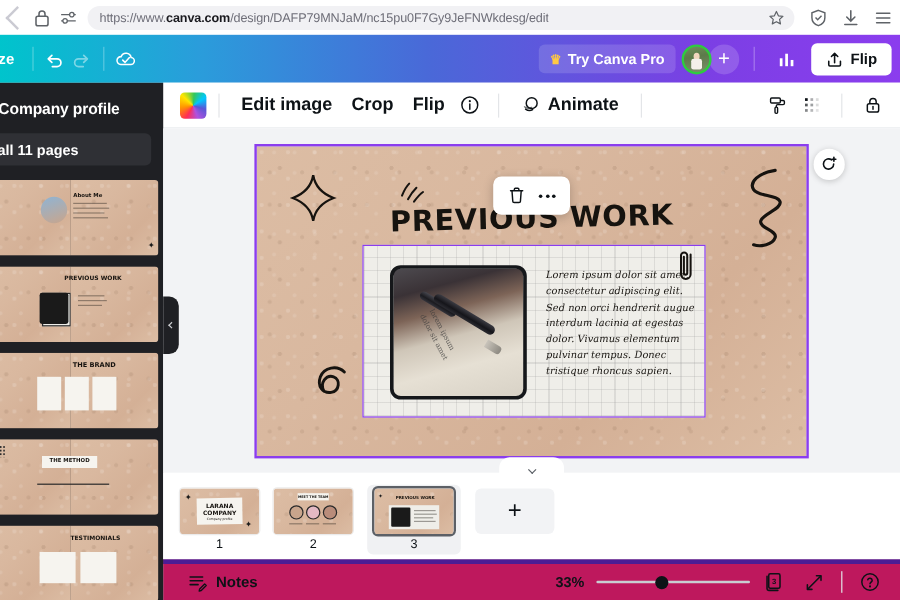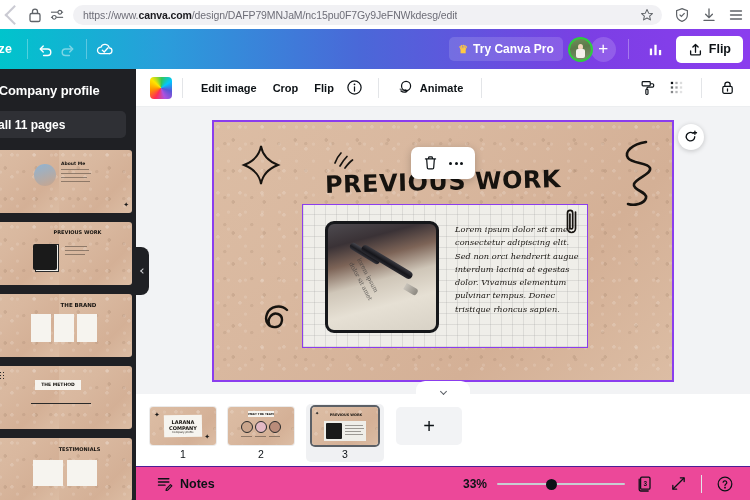--- a/index.html
+++ b/index.html
@@ -202,21 +202,21 @@
     flex: none;
   }
   .rainbow-sw {
     width: 22px; height: 22px; border-radius: 4px;
     background: conic-gradient(from 210deg,#ff2d55,#ff9500,#ffe600,#34c759,#00c7ff,#5856d6,#af52de,#ff2d55);
     flex: none;
     cursor: pointer;
   }
   .tb-div { width: 1px; height: 20px; background: #e3e5e8; margin: 0 10px; flex: none; }
   .tb-item {
-    font-size: 11px; font-weight: 700; color: #0d1216;
+    font-size: 15px; font-weight: 700; color: #0d1216;
     padding: 5px 8px; border-radius: 4px; cursor: pointer;
     display: flex; align-items: center; gap: 6px;
     white-space: nowrap;
   }
   .tb-ico-btn {
     width: 26px; height: 26px; display: flex;
     align-items: center; justify-content: center;
     border-radius: 4px; cursor: pointer;
   }
   .tb-right { margin-left: auto; display: flex; align-items: center; gap: 2px; }
@@ -398,22 +398,22 @@
     position: absolute; left: 0; right: 0;
     text-align: center;
     font-family: "DejaVu Sans", sans-serif;
     font-weight: 700; color: #16130f;
   }
   .mini-line { position: absolute; background: rgba(40,35,30,.42); height: 1px; }
 
   
   .status {
     height: 34px;
-    background: #ec4899;
-    border-top: 1px solid #4c1d95;
+    background: #be185d;
+    border-top: 4px solid #4c1d95;
     display: flex; align-items: center;
     padding: 0 12px 0 14px;
     gap: 8px;
     flex: none;
   }
   .notes-btn {
     display: flex; align-items: center; gap: 7px;
     font-size: 12.5px; font-weight: 700; color: #0d1216;
     cursor: pointer; padding: 4px 6px; border-radius: 4px;
   }

